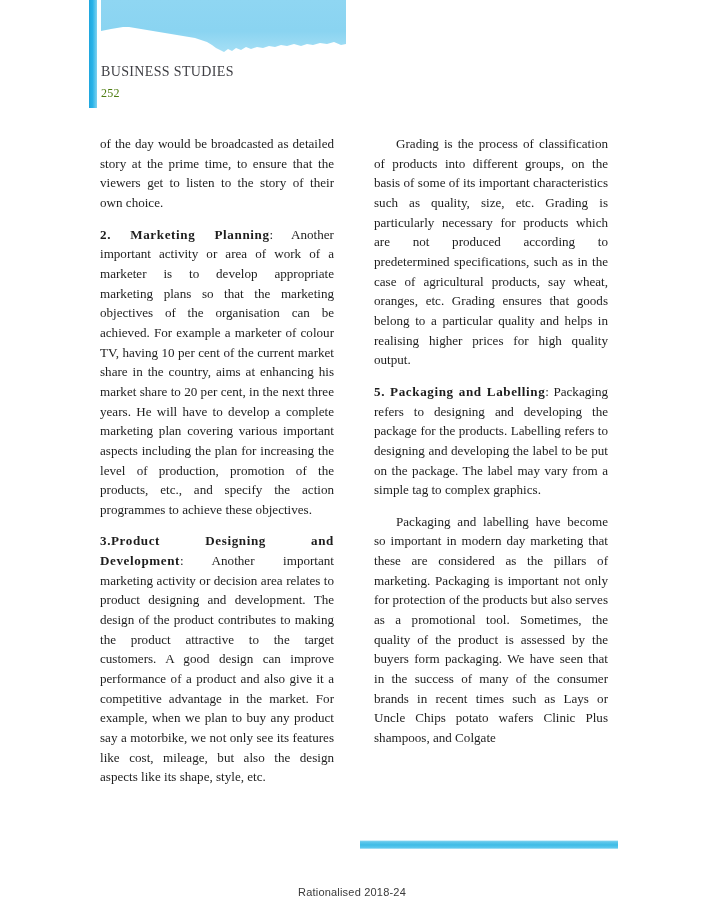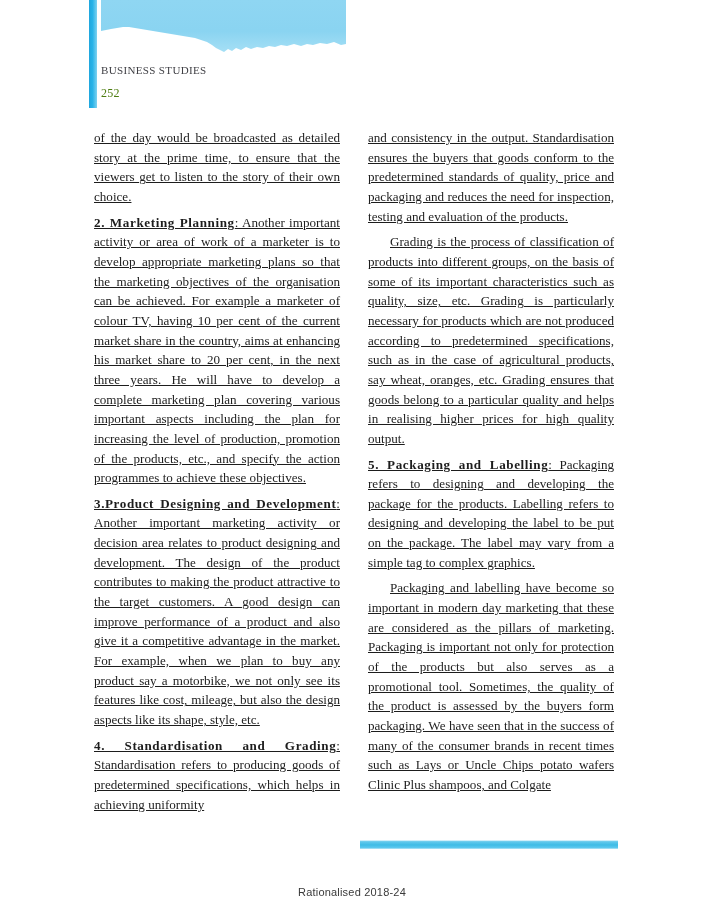--- a/index.html
+++ b/index.html
@@ -39,21 +39,21 @@
     width: 245px;
     height: 58px;
     overflow: hidden;
   }
   .header-torn svg { display: block; }
   .header-title {
     position: absolute;
     left: 101px;
     top: 64px;
     font-family: "Liberation Serif", serif;
-    font-size: 11px;
+    font-size: 14px;
     letter-spacing: 0.35px;
     color: #3f3f44;
     white-space: nowrap;
   }
   .header-pageno {
     position: absolute;
     left: 101px;
     top: 86px;
     font-family: "Liberation Serif", serif;
     font-size: 12px;
@@ -72,22 +72,21 @@
   }
   .col {
     width: 258px;
     font-size: 13.1px;
     line-height: 19.65px;
     text-align: justify;
     text-justify: inter-word;
     color: #1d1d1d;
   }
   .col p {
-    margin: 6px;
-    text-decoration: underline;
+    margin: 12px;
   }
   .col p.run-on {
     text-indent: 0;
   }
   .col p.indent {
     text-indent: 22px;
   }
   .col p + p {
     margin-top: 0px;
   }
@@ -144,24 +143,22 @@
   </div>
   <div class="header-title">BUSINESS STUDIES</div>
   <div class="header-pageno">252</div>
 </div>
 
 <div class="columns">
   <div class="col" id="left-col">
       <p class="run-on"><span>of the day would be broadcasted as detailed story at the prime time, to ensure that the viewers get to listen to the story of their own choice.</span></p>
       <p class="run-on"><b class="bold spaced">2. Marketing Planning</b><span>: Another important activity or area of work of a marketer is to develop appropriate marketing plans so that the marketing objectives of the organisation can be achieved. For example a marketer of colour TV, having 10 per cent of the current market share in the country, aims at enhancing his market share to 20 per cent, in the next three years. He will have to develop a complete marketing plan covering various important aspects including the plan for increasing the level of production, promotion of the products, etc., and specify the action programmes to achieve these objectives.</span></p>
       <p class="run-on"><b class="bold spaced">3.Product Designing and Development</b><span>: Another important marketing activity or decision area relates to product designing and development. The design of the product contributes to making the product attractive to the target customers. A good design can improve performance of a product and also give it a competitive advantage in the market. For example, when we plan to buy any product say a motorbike, we not only see its features like cost, mileage, but also the design aspects like its shape, style, etc.</span></p>
-      <p class="run-on"><b class="bold spaced">4. Standardisation and Grading</b><span>: Standardisation refers to producing goods of predetermined specifications, which helps in achieving uniformity</span></p>
     </div>
   <div class="col" id="right-col">
-      <p class="run-on"><span>and consistency in the output. Standardisation ensures the buyers that goods conform to the predetermined standards of quality, price and packaging and reduces the need for inspection, testing and evaluation of the products.</span></p>
       <p class="indent"><span>Grading is the process of classification of products into different groups, on the basis of some of its important characteristics such as quality, size, etc. Grading is particularly necessary for products which are not produced according to predetermined specifications, such as in the case of agricultural products, say wheat, oranges, etc. Grading ensures that goods belong to a particular quality and helps in realising higher prices for high quality output.</span></p>
       <p class="run-on"><b class="bold spaced">5. Packaging and Labelling</b><span>: Packaging refers to designing and developing the package for the products. Labelling refers to designing and developing the label to be put on the package. The label may vary from a simple tag to complex graphics.</span></p>
       <p class="indent"><span>Packaging and labelling have become so important in modern day marketing that these are considered as the pillars of marketing. Packaging is important not only for protection of the products but also serves as a promotional tool. Sometimes, the quality of the product is assessed by the buyers form packaging. We have seen that in the success of many of the consumer brands in recent times such as Lays or Uncle Chips potato wafers Clinic Plus shampoos, and Colgate</span></p>
     </div>
 </div>
 
 <div class="footer-rule"></div>
 <div class="footer-note">Rationalised 2018-24</div>
 
 </body></html>

